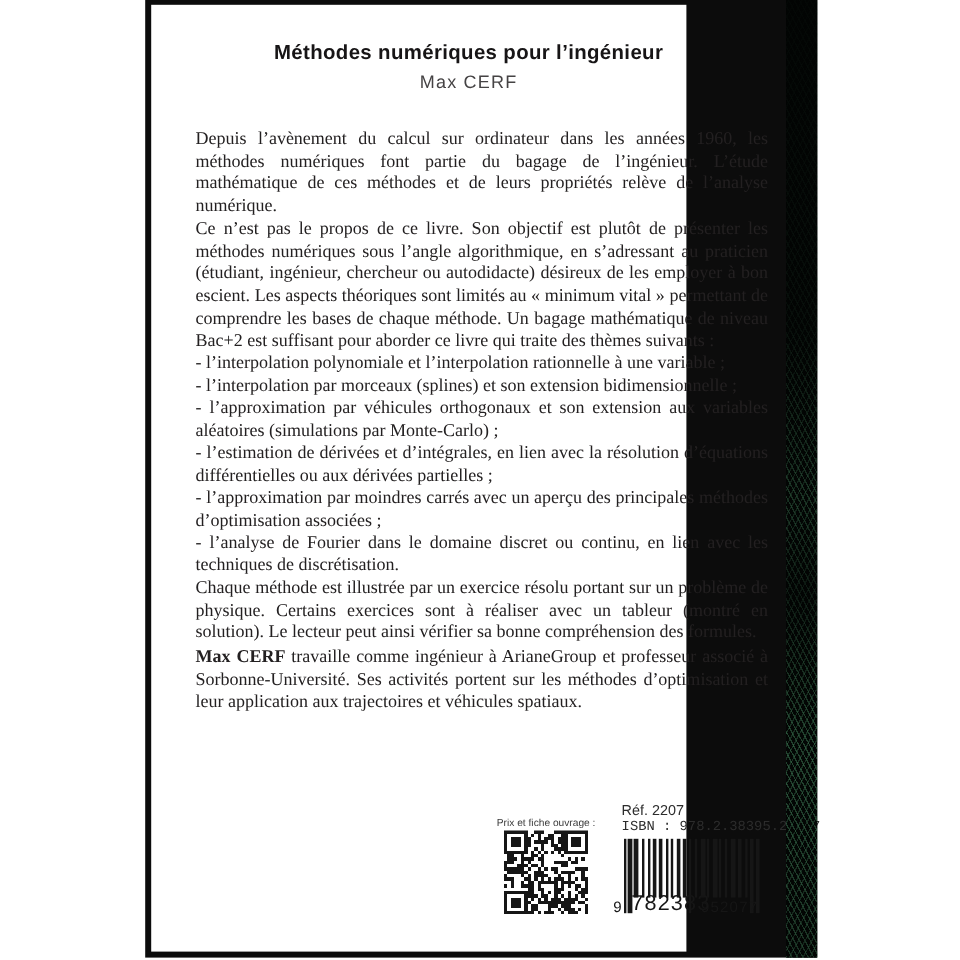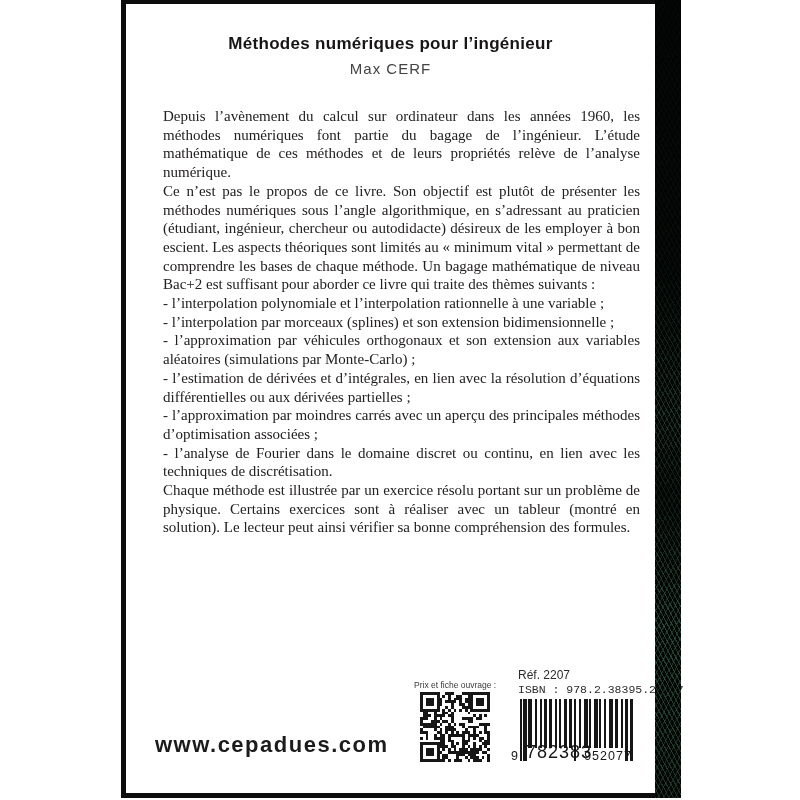--- a/index.html
+++ b/index.html
@@ -1,21 +1,21 @@
 <!DOCTYPE html>
 <html lang="fr"><head>
 <meta charset="utf-8">
 <style>
   html,body{margin:0;padding:0;background:#ffffff;}
   body{width:800px;height:800px;position:relative;overflow:hidden;
        font-family:"Liberation Serif",serif;}
 
   .cover{position:absolute;left:121px;top:0;width:560px;height:798px;
          background:#0c0c0c;}
-  .cover-inner{position:absolute;left:5px;top:4px;width:529px;height:789px;
+  .cover-inner{position:absolute;left:5px;top:4px;width:446px;height:789px;
          background:#ffffff;}
   .right-strip{position:absolute;right:0;top:0;width:26px;height:798px;
          background:
            linear-gradient(180deg, rgba(2,4,3,0.96) 0%, rgba(2,4,3,0.88) 34%,
                            rgba(2,4,3,0.45) 52%, rgba(2,4,3,0.75) 62%,
                            rgba(2,4,3,0.25) 78%, rgba(2,4,3,0.45) 100%),
            repeating-linear-gradient(62deg, rgba(79,156,109,0.55) 0 1px, transparent 1px 4px),
            repeating-linear-gradient(-62deg, rgba(79,156,109,0.40) 0 1px, transparent 1px 5px),
            #040705;}
 
@@ -76,22 +76,22 @@
         <p>Ce n’est pas le propos de ce livre. Son objectif est plutôt de présenter les méthodes numériques sous l’angle algorithmique, en s’adressant au praticien (étudiant, ingénieur, chercheur ou autodidacte) désireux de les employer à bon escient. Les aspects théoriques sont limités au « minimum vital » permettant de comprendre les bases de chaque méthode. Un bagage mathématique de niveau Bac+2 est suffisant pour aborder ce livre qui traite des thèmes suivants :</p>
         <p>- l’interpolation polynomiale et l’interpolation rationnelle à une variable ;</p>
         <p>- l’interpolation par morceaux (splines) et son extension bidimensionnelle ;</p>
         <p>- l’approximation par véhicules orthogonaux et son extension aux variables aléatoires (simulations par Monte-Carlo) ;</p>
         <p>- l’estimation de dérivées et d’intégrales, en lien avec la résolution d’équations différentielles ou aux dérivées partielles ;</p>
         <p>- l’approximation par moindres carrés avec un aperçu des principales méthodes d’optimisation associées ;</p>
         <p>- l’analyse de Fourier dans le domaine discret ou continu, en lien avec les techniques de discrétisation.</p>
         <p>Chaque méthode est illustrée par un exercice résolu portant sur un problème de physique. Certains exercices sont à réaliser avec un tableur (montré en solution). Le lecteur peut ainsi vérifier sa bonne compréhension des formules.</p>
       </div>
 
-
-    <div class="website">www.cepadues.com</div>
+    <p class="bio"><b>Max CERF</b><span> travaille comme ingénieur à ArianeGroup et professeur associé à Sorbonne-Université. Ses activités portent sur les méthodes d’optimisation et leur application aux trajectoires et véhicules spatiaux.</span></p>
+
 
     <div class="qr-block">
       <div class="qr-label">Prix et fiche ouvrage :</div>
       <svg class="qr-svg" width="70" height="70" viewBox="0 0 25 25" shape-rendering="crispEdges">
           <rect x="0" y="0" width="1" height="1" fill="#161616"></rect>
           <rect x="1" y="0" width="1" height="1" fill="#161616"></rect>
           <rect x="2" y="0" width="1" height="1" fill="#161616"></rect>
           <rect x="3" y="0" width="1" height="1" fill="#161616"></rect>
           <rect x="4" y="0" width="1" height="1" fill="#161616"></rect>
           <rect x="5" y="0" width="1" height="1" fill="#161616"></rect>

